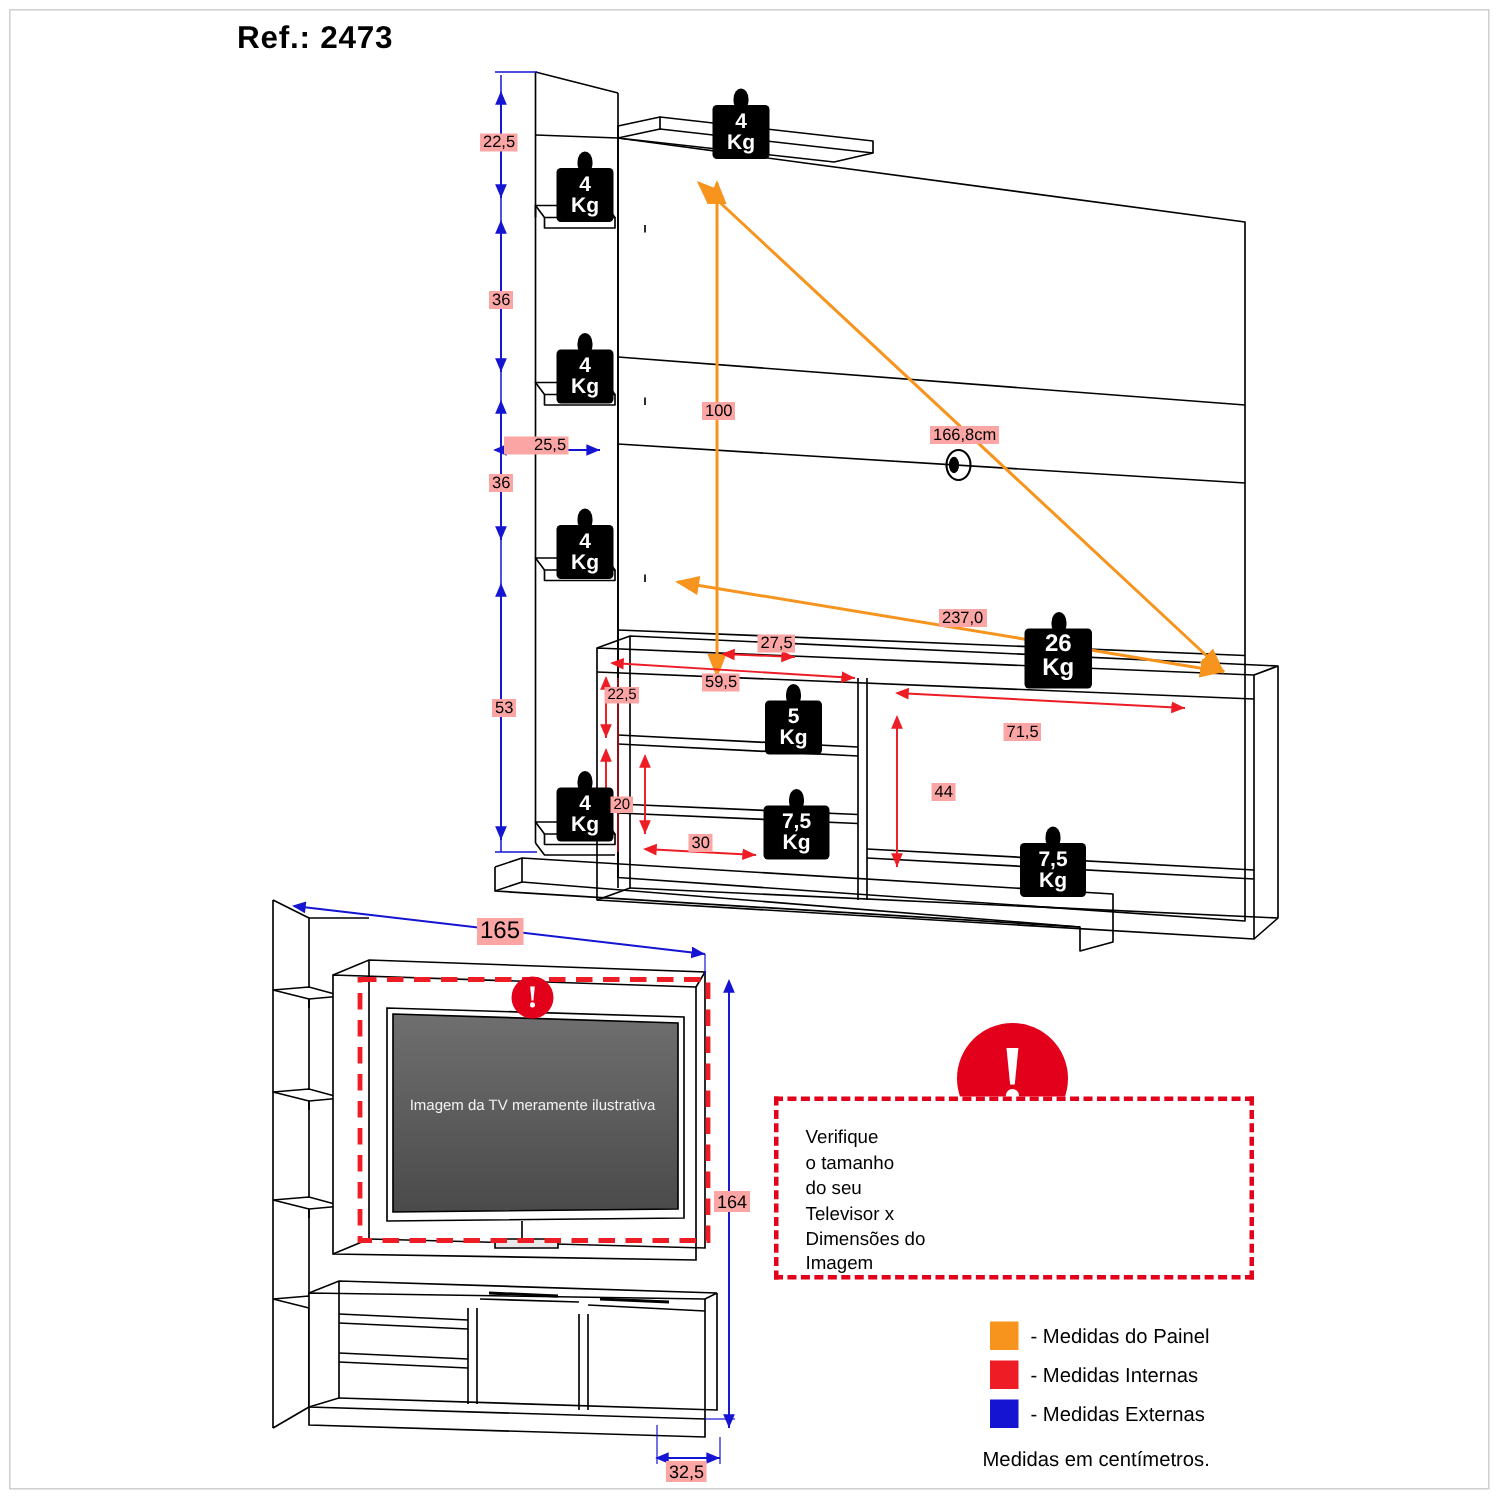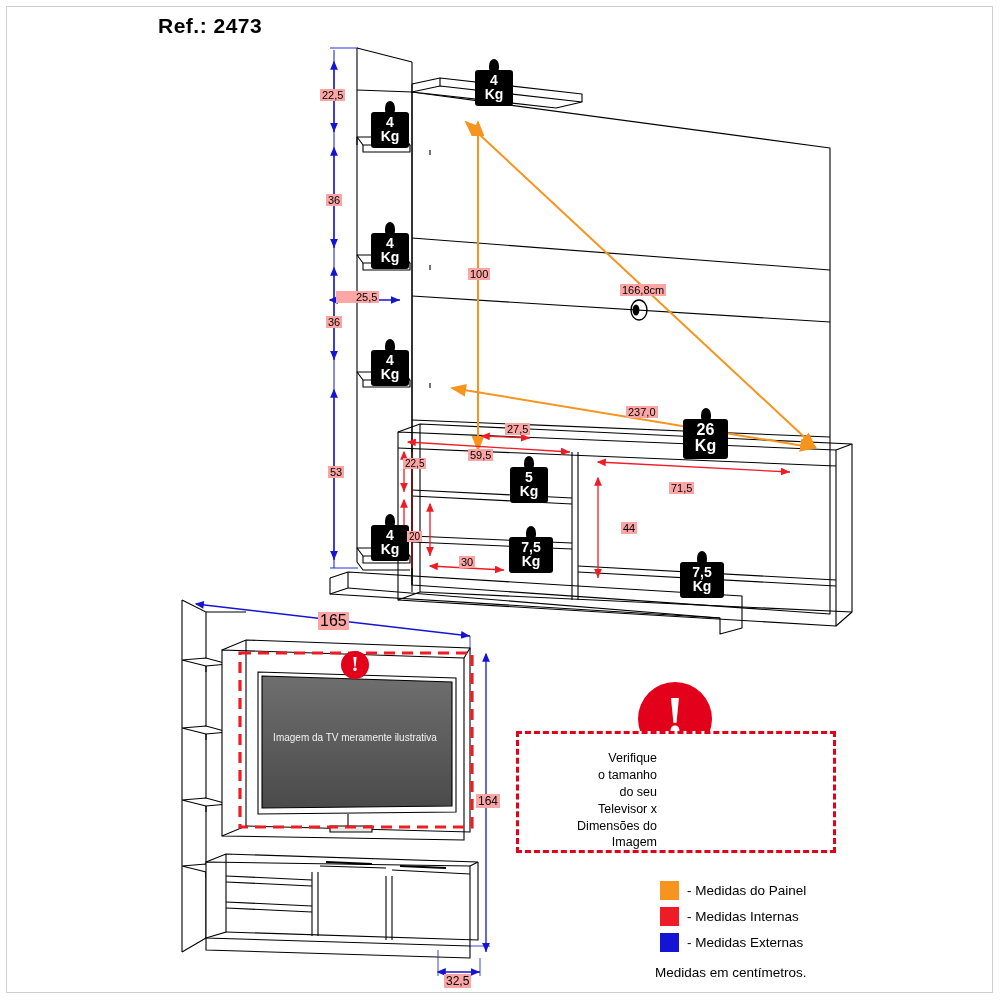--- a/index.html
+++ b/index.html
@@ -88,21 +88,21 @@
     height: 122px;
     border: 3px dashed #e2001a;
     box-sizing: border-box;
     background: #fff;
   }
   .warn-left {
     position: absolute;
     left: 18px;
     top: 16px;
     width: 120px;
-    text-align: right;
+    text-align: left;
     font-size: 12.5px;
     line-height: 1.35;
   }
   .warn-right {
     position: absolute;
     left: 142px;
     top: 12px;
     width: 172px;
     text-align: center;
     font-weight: bold;

